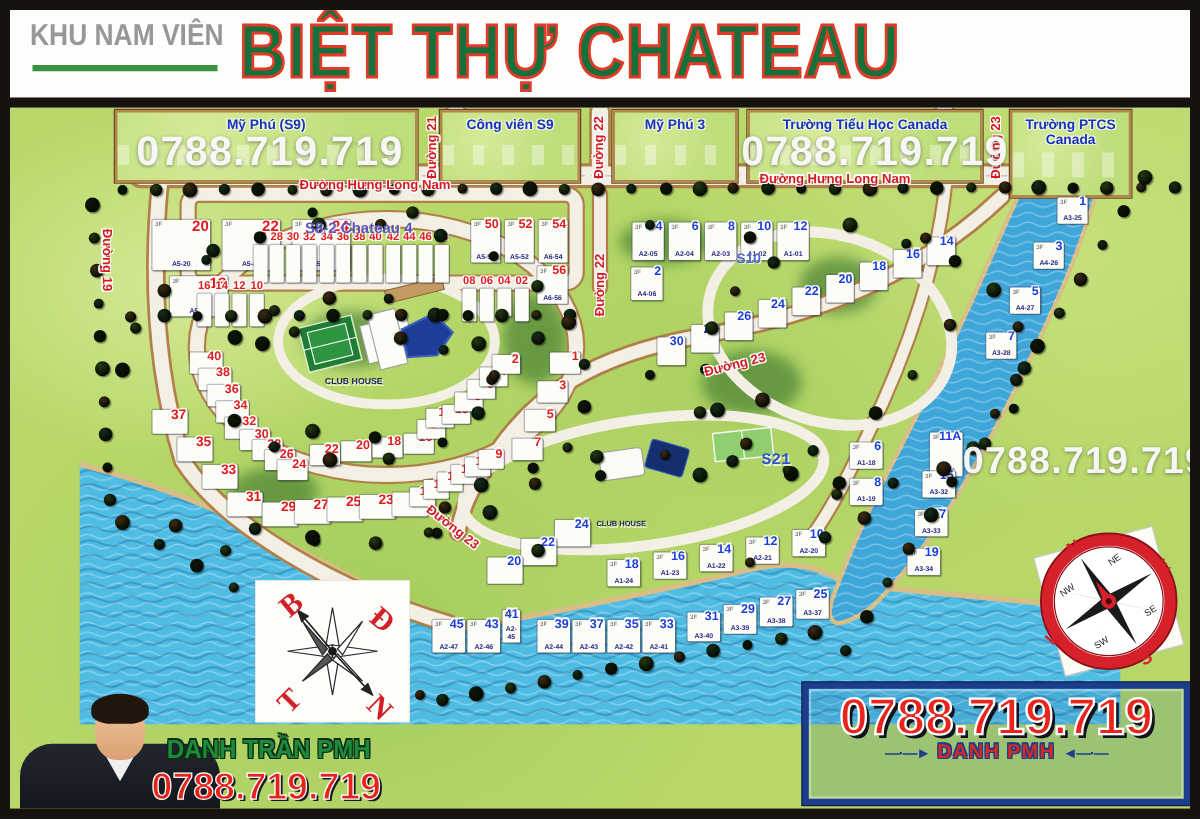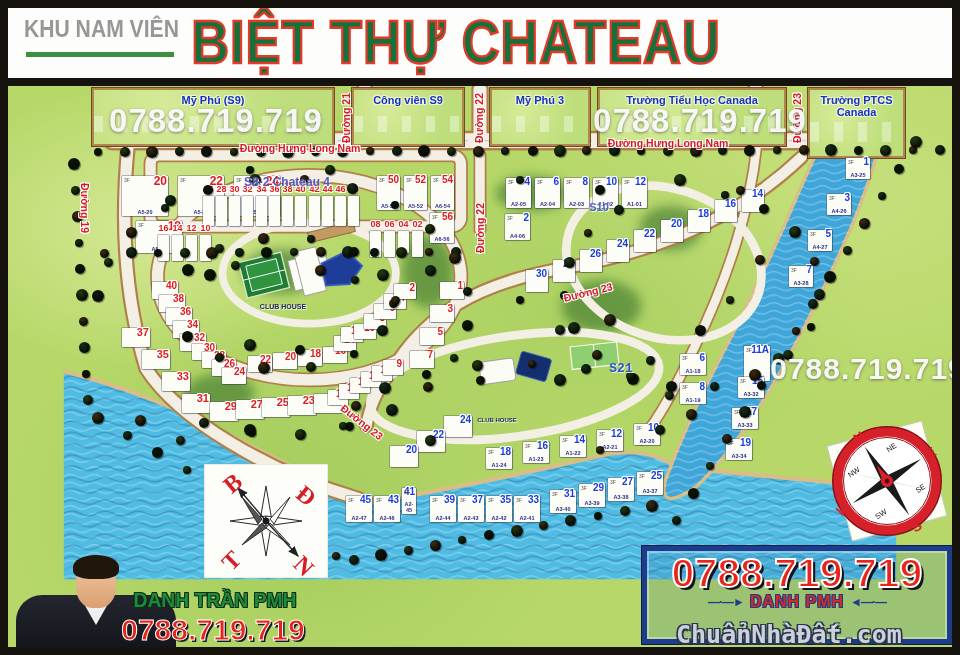--- a/index.html
+++ b/index.html
@@ -872,16 +872,15 @@
   <div class="agent-phone" style="left:213px;top:527px">0788.719.719</div>
 
   <div class="promo-box" style="left:642px;top:460px;width:310px;height:98px">
     <div class="promo-phone">0788.719.719</div>
     <div class="promo-name-row">
       <span class="promo-arrow">—·—►</span>
       <span class="promo-name">DANH PMH</span>
       <span class="promo-arrow">◄—·—</span>
     </div>
   </div>
-  <div class="watermark" style="left:676px;top:534px">ChuẩnNhàĐất.com</div>
 </div>
 
 <div class="frame"></div>
 
 </body></html>

